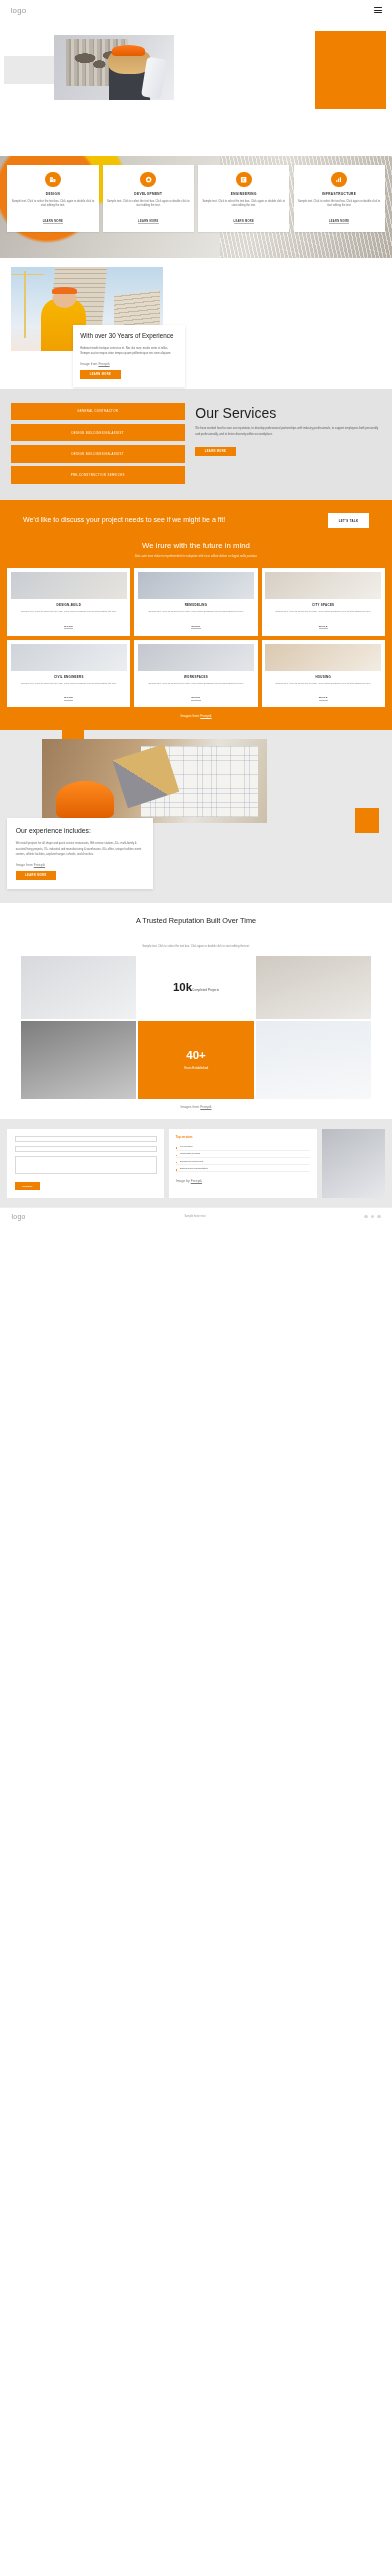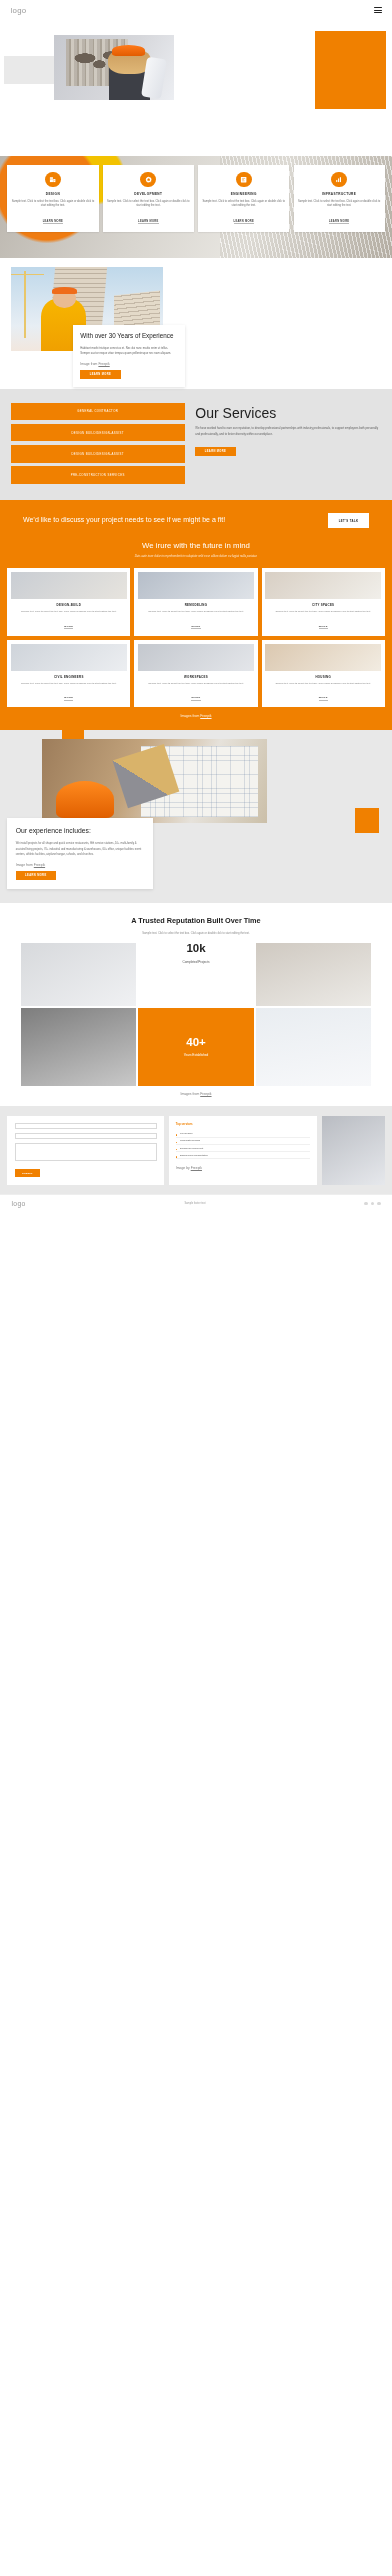--- a/index.html
+++ b/index.html
@@ -122,25 +122,25 @@
      background:linear-gradient(#ff8a1e,#e05f00);border-radius:50% 50% 14% 14%;}
   .inc .photo .tools{position:absolute;left:34%;top:14%;width:24%;height:60%;
      background:linear-gradient(50deg,#8e8e94 0 44%,#d9b36a 44% 100%);transform:rotate(-18deg);}
   .inc .orange-right{position:absolute;right:12.6px;top:78px;width:24px;height:25px;background:#f08000;}
   .inc-card{position:absolute;left:7.3px;top:88px;width:146px;background:#fff;padding:8.4px 8.4px 9.4px;box-shadow:0 0.5px 3.1px rgba(0,0,0,.1);}
   .inc-card h2{font-size:6.8px;font-weight:400;line-height:1.45;color:#1f1f1f;margin-bottom:5.2px;}
   .inc-card p{font-size:2.7px;line-height:1.95;color:#6a6a6a;margin-bottom:4.2px;}
 
   
   .rep{background:#fff;padding:12.6px 0 9.4px;text-align:center;}
-  .rep h2{font-size:7.3px;font-weight:700;color:#1d1d1d;margin-bottom:7px;}
+  .rep h2{font-size:7.3px;font-weight:400;color:#1d1d1d;margin-bottom:20px;}
   .rep .sub{font-size:2.7px;color:#8a8a8a;margin-bottom:8.4px;}
   .mosaic{display:grid;grid-template-columns:1fr 1fr 1fr;grid-template-rows:63px 78px;gap:2.1px;padding:0 21px;}
   .m-a{grid-column:1;grid-row:1;background:linear-gradient(150deg,#d7d9dc,#f0f1f3);position:relative;overflow:hidden;}
-  .m-b{grid-column:2;grid-row:1;background:#fff;display:flex;flex-direction:column;align-items:center;}
+  .m-b{grid-column:2;grid-row:1;background:#fff;display:flex;flex-direction:row;align-items:center;justify-content:center;}
   .m-c{grid-column:3;grid-row:1;background:linear-gradient(160deg,#cfc9c1,#eceae6);position:relative;overflow:hidden;}
   .m-d{grid-column:1;grid-row:2;background:linear-gradient(160deg,#7d7d7d,#c9c9c9);position:relative;overflow:hidden;}
   .m-e{grid-column:2;grid-row:2;background:#f08000;display:flex;flex-direction:column;align-items:center;justify-content:center;}
   .m-f{grid-column:3;grid-row:2;background:linear-gradient(170deg,#e9edf1,#f7f8fa);position:relative;overflow:hidden;}
   .stat-num{font-size:11.5px;font-weight:700;color:#1f1f1f;line-height:1;}
   .m-e .stat-num{color:#fff;}
   .stat-lbl{font-size:3.1px;color:#555;margin-top:5.2px;}
   .m-e .stat-lbl{color:#fff;}
 
   

